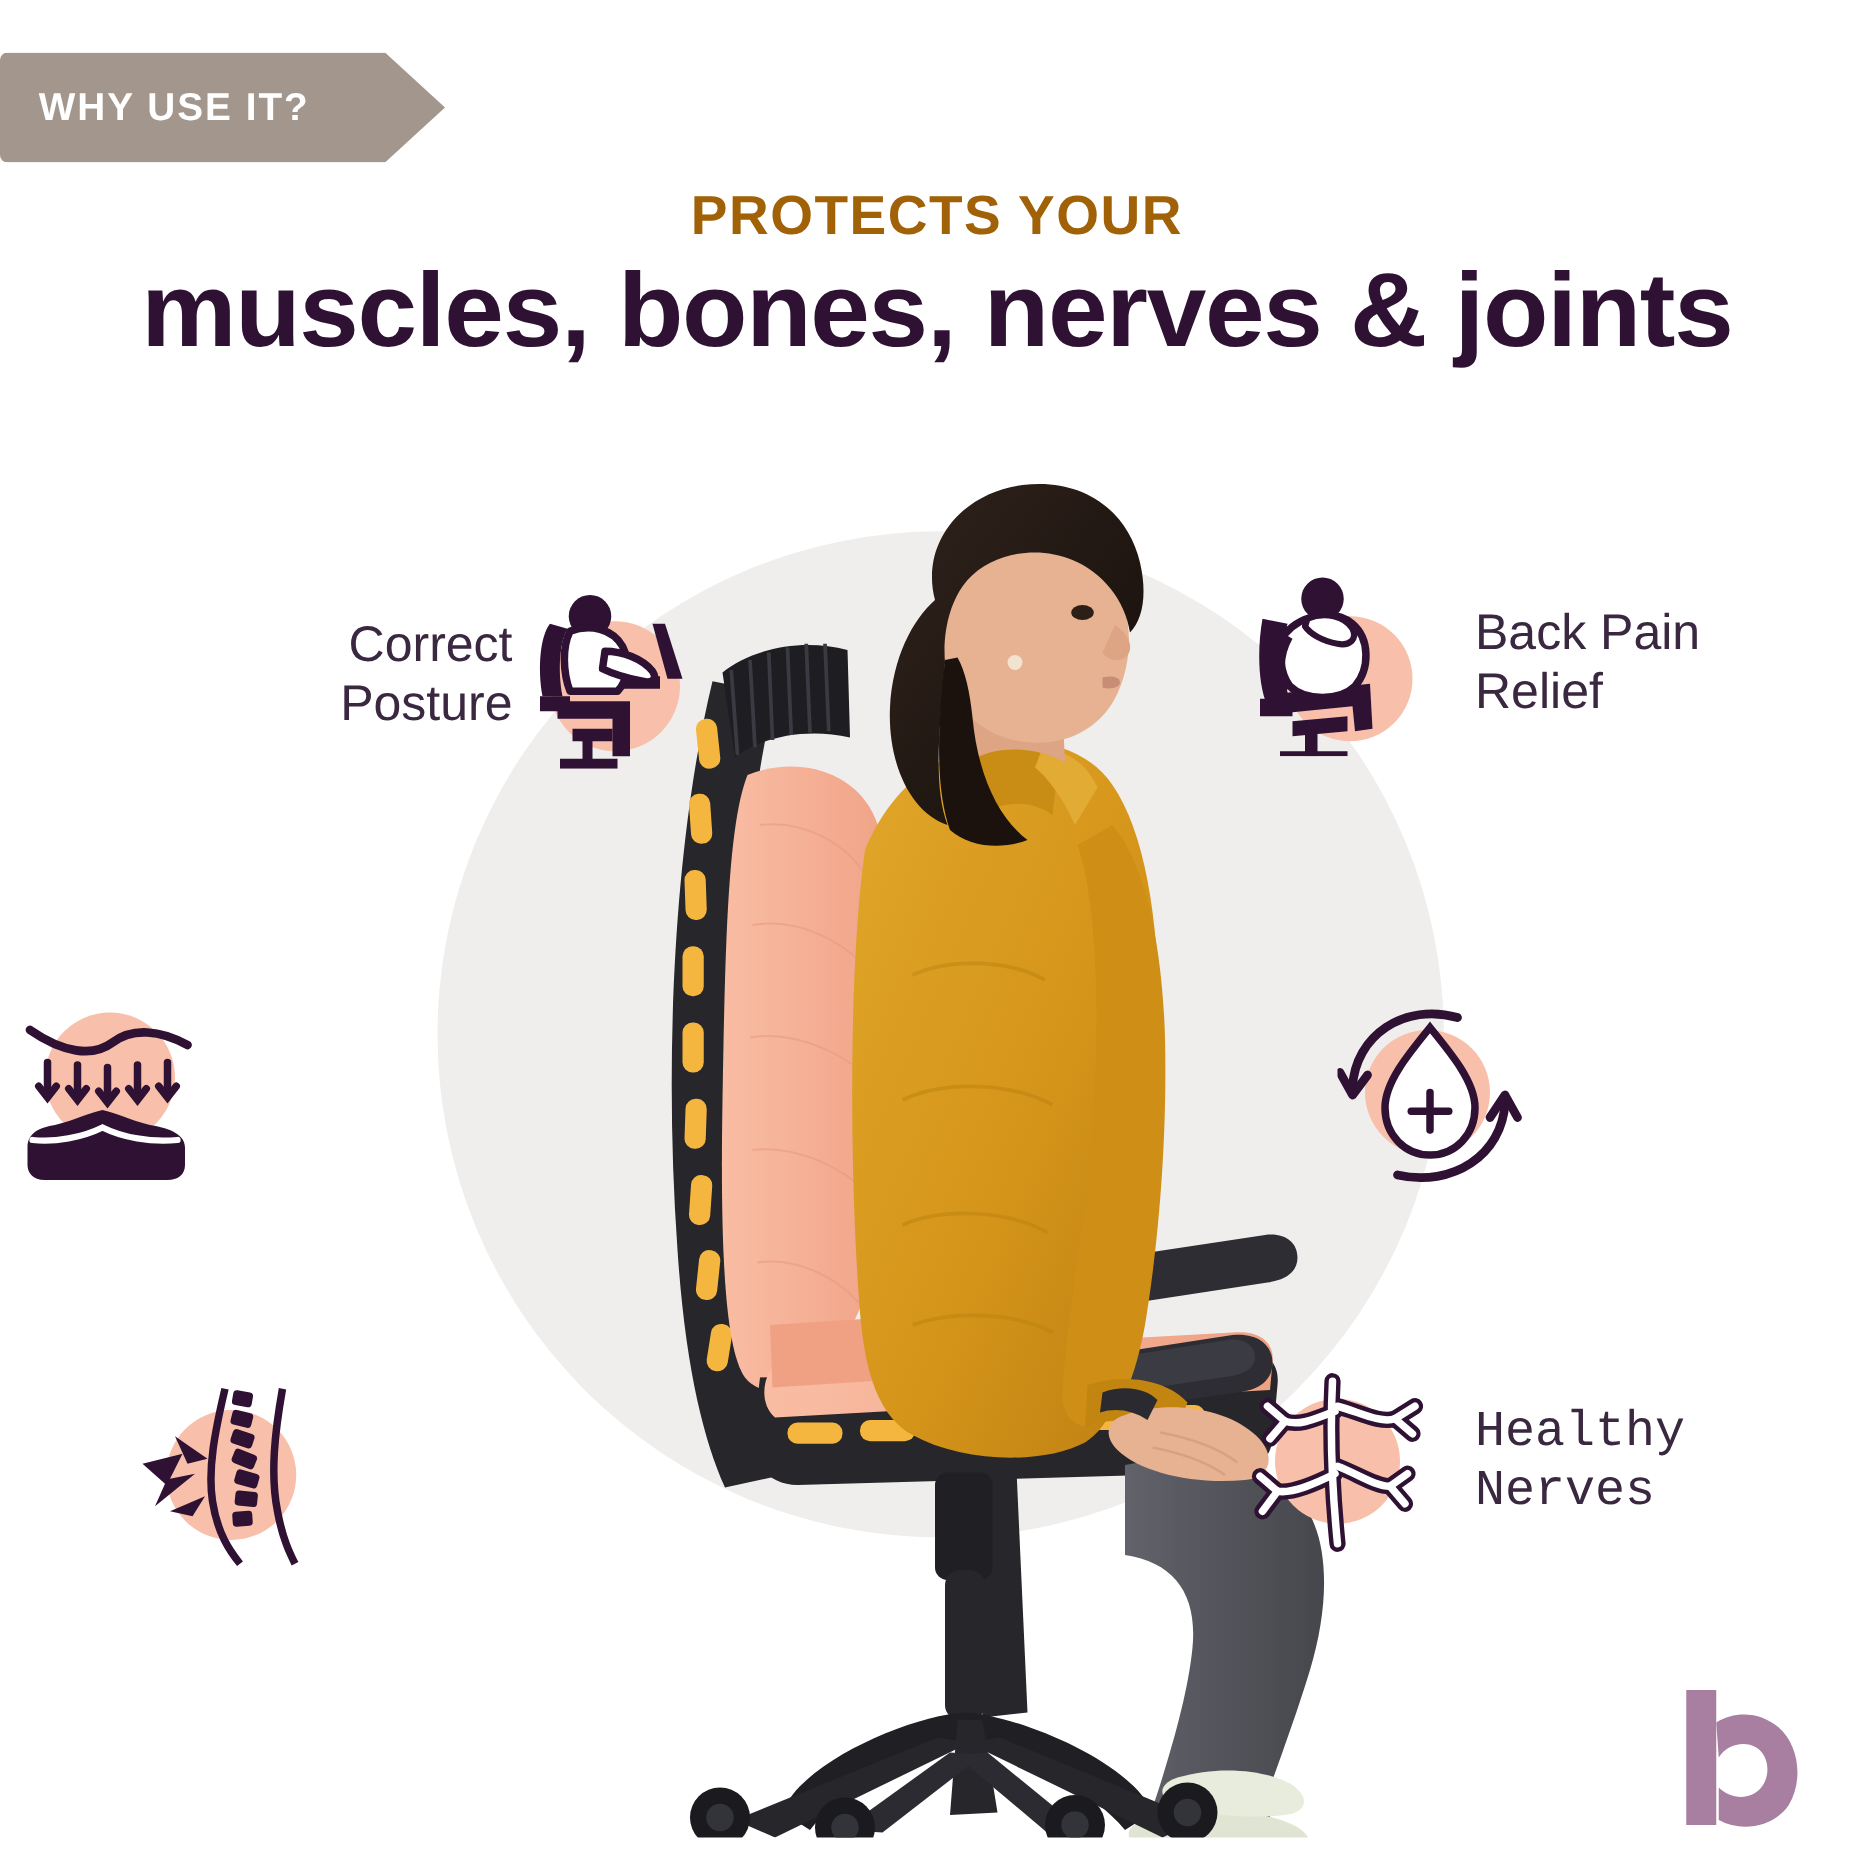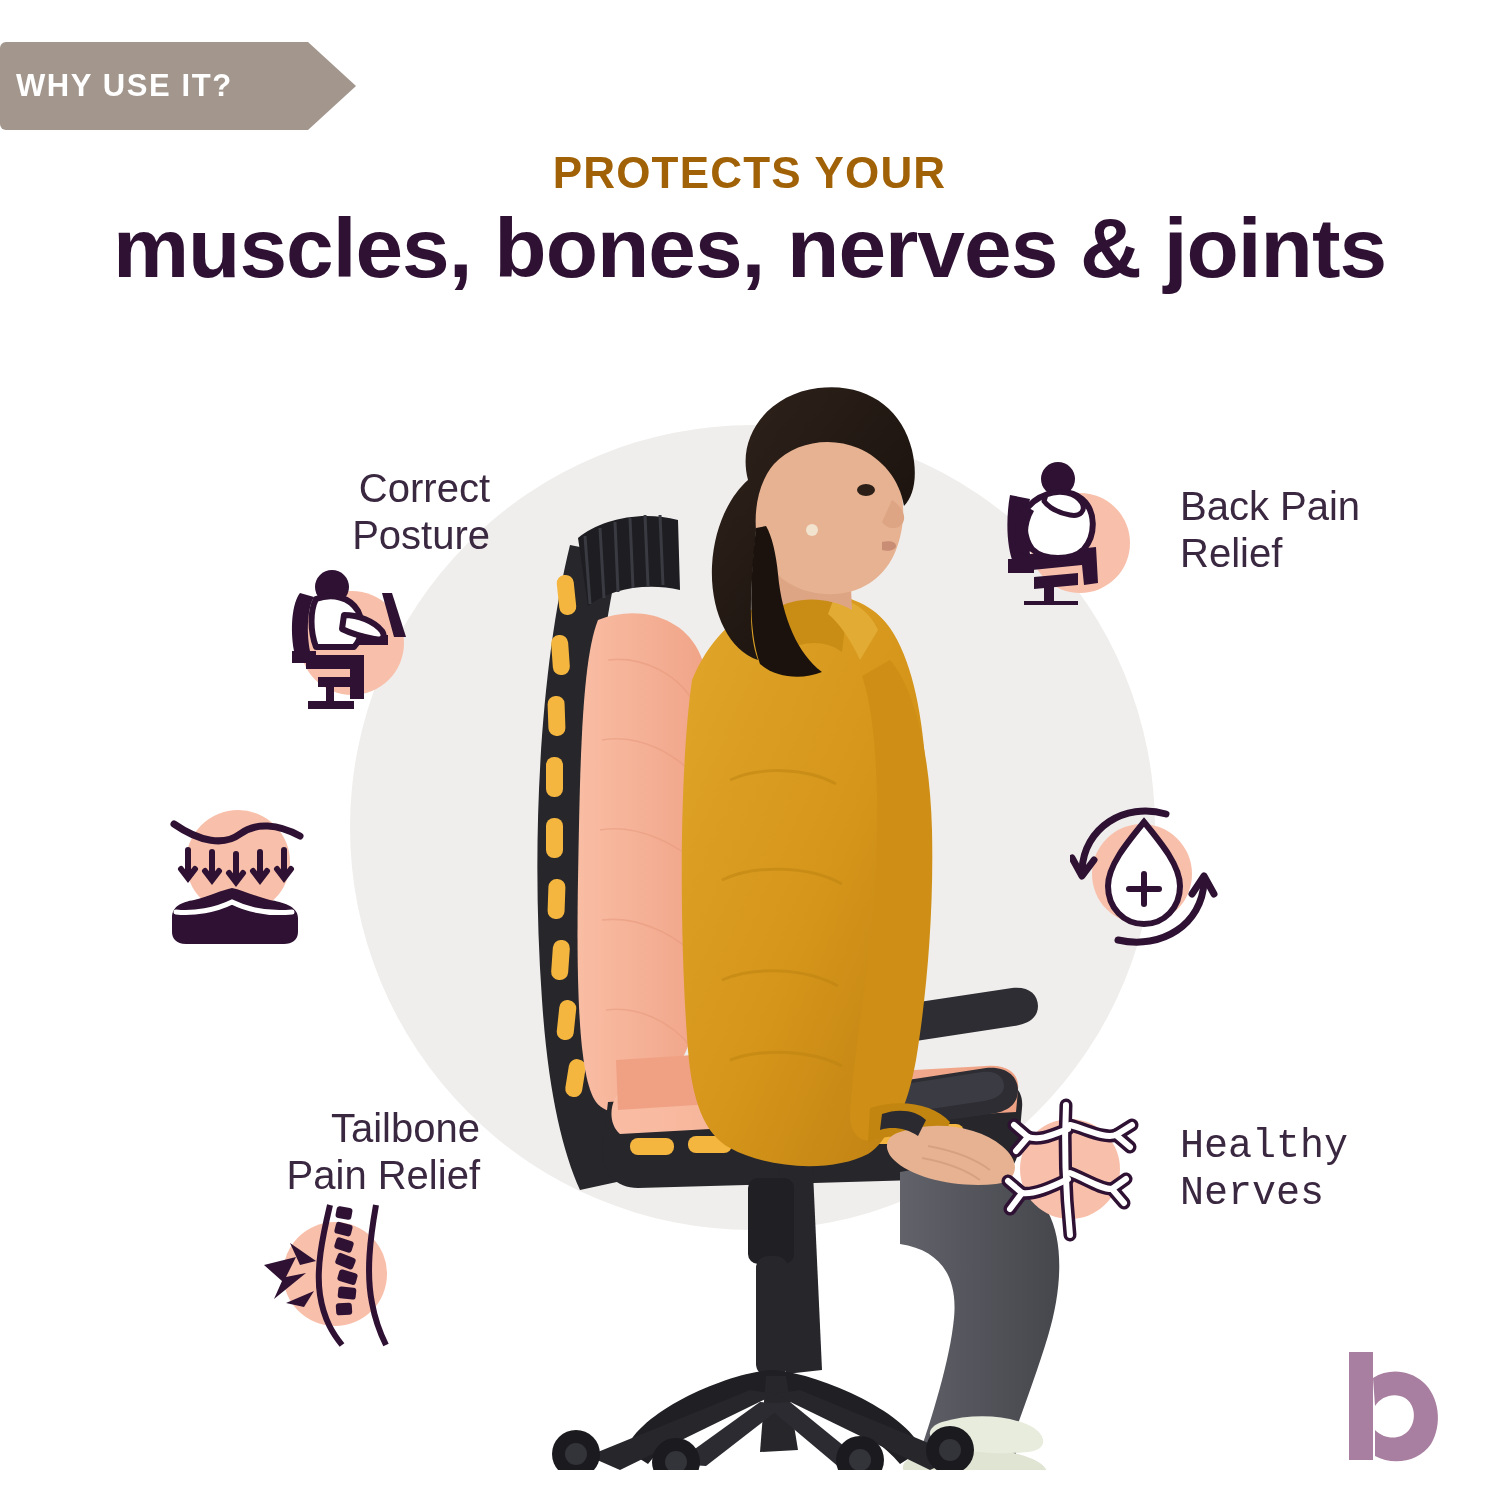--- a/index.html
+++ b/index.html
@@ -13,21 +13,21 @@
   
   .ribbon{
     position:absolute;left:0;top:42px;width:356px;height:88px;
     background:#a2968d;
     clip-path:polygon(0 0, 308px 0, 356px 44px, 308px 88px, 0 88px);
     border-radius:6px 0 0 6px;
     display:flex;align-items:center;
   }
   .ribbon-label{
     color:#ffffff;font-size:31px;font-weight:bold;letter-spacing:1.6px;
-    padding-left:16px;white-space:nowrap;
+    padding-left:31px;white-space:nowrap;
   }
 
   
   .eyebrow{
     position:absolute;left:0;right:0;top:148px;text-align:center;
     color:#a16207;font-size:44px;font-weight:bold;letter-spacing:1.2px;
     font-family:"Liberation Sans","DejaVu Sans",sans-serif;
   }
   .headline{
     position:absolute;left:0;right:0;top:200px;text-align:center;
@@ -41,21 +41,21 @@
     position:absolute;left:350px;top:425px;width:805px;height:805px;
     border-radius:50%;background:#f0eeec;
   }
 
   
   .photo{position:absolute;left:430px;top:360px;width:640px;height:1110px;}
   .photo svg{display:block;width:100%;height:100%;}
 
   
   .feat{position:absolute;display:flex;align-items:center;}
-  .feat.left{flex-direction:column;}
+  .feat.left{flex-direction:row;}
   .feat-label{
     color:#3a2740;font-size:40px;line-height:1.18;white-space:nowrap;
     font-family:"Liberation Sans","DejaVu Sans",sans-serif;font-weight:400;
   }
   .feat.left .feat-label{text-align:right;}
   .feat.right .feat-label{text-align:left;}
   .icon-wrap{position:relative;width:150px;height:150px;flex:0 0 150px;}
   .icon-wrap svg{position:absolute;left:0;top:0;width:150px;height:150px;}
 
   
@@ -295,21 +295,20 @@
         </g>
         <path d="M12 118 C 12 106, 22 102, 34 100 C 50 96, 62 90, 72 88
                  C 82 90, 94 96, 110 100 C 122 102, 138 106, 138 118
                  L 138 132 C 138 140, 132 144, 124 144 L 26 144 C 16 144, 12 138, 12 132 Z" fill="#2e1133"></path>
         <path d="M16 112 C 34 114, 56 110, 72 102 C 88 110, 110 114, 132 112" fill="none" stroke="#ffffff" stroke-width="5" stroke-linecap="round"></path>
       </svg>
     </div>
   </div>
 
   <div class="feat left" id="feat-tailbone">
-    <div class="feat-label">Tailbone<br>Pain Relief</div>
     <div class="icon-wrap">
       <svg viewBox="0 0 150 150" xmlns="http://www.w3.org/2000/svg">
         <circle cx="75" cy="75" r="52" fill="#f8c0ab"></circle>
         <path d="M70 6 C 62 40, 56 70, 60 96 C 64 122, 74 136, 82 146" fill="none" stroke="#2e1133" stroke-width="6"></path>
         <path d="M116 6 C 110 40, 106 74, 112 104 C 116 126, 122 138, 126 146" fill="none" stroke="#2e1133" stroke-width="6"></path>
         <g fill="#2e1133">
           <rect x="76" y="8" width="16" height="12" rx="3" transform="rotate(10 84 14)"></rect>
           <rect x="75" y="24" width="17" height="12" rx="3" transform="rotate(14 83 30)"></rect>
           <rect x="75" y="40" width="18" height="12" rx="3" transform="rotate(18 84 46)"></rect>
           <rect x="76" y="56" width="19" height="12" rx="3" transform="rotate(22 85 62)"></rect>

